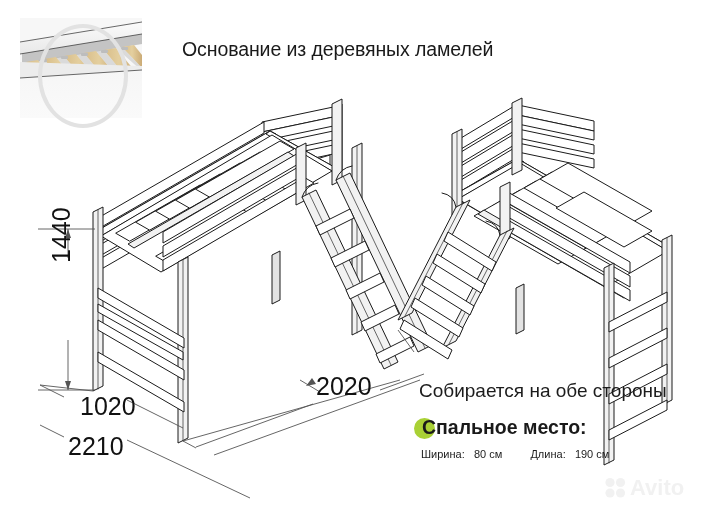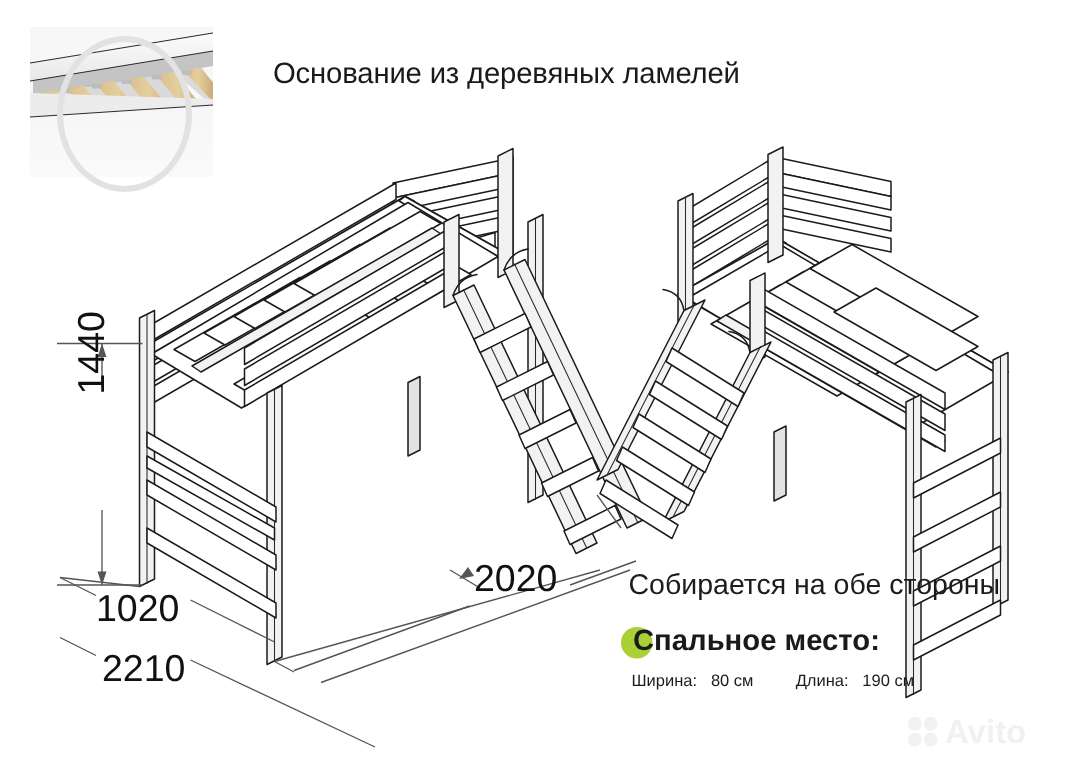--- a/index.html
+++ b/index.html
@@ -49,21 +49,21 @@
   }
   .sleep-dims{
     position:absolute;left:421px;top:448px;
     font-size:11px;color:#1c1c1c;white-space:nowrap;
   }
   .sleep-dims .gap{display:inline-block;width:22px;}
 
   
   .dim{position:absolute;color:#111;font-size:25px;letter-spacing:0px;}
   .dim-1440{left:47px;top:263px;transform:rotate(-90deg);transform-origin:left top;}
-  .dim-1020{left:64px;top:392px;}
+  .dim-1020{left:80px;top:392px;}
   .dim-1530{left:68px;top:432px;}
   .dim-2020{left:316px;top:372px;}
 
   
   .watermark{position:absolute;left:602px;top:474px;width:104px;height:26px;opacity:.9;}
 
   svg{display:block;}
   .ln{fill:none;stroke:#1b1b1b;stroke-width:1;stroke-linecap:round;stroke-linejoin:round;}
   .ln-t{fill:none;stroke:#2a2a2a;stroke-width:.7;stroke-linecap:round;}
   .fw{fill:#ffffff;stroke:#1b1b1b;stroke-width:1;stroke-linejoin:round;}

